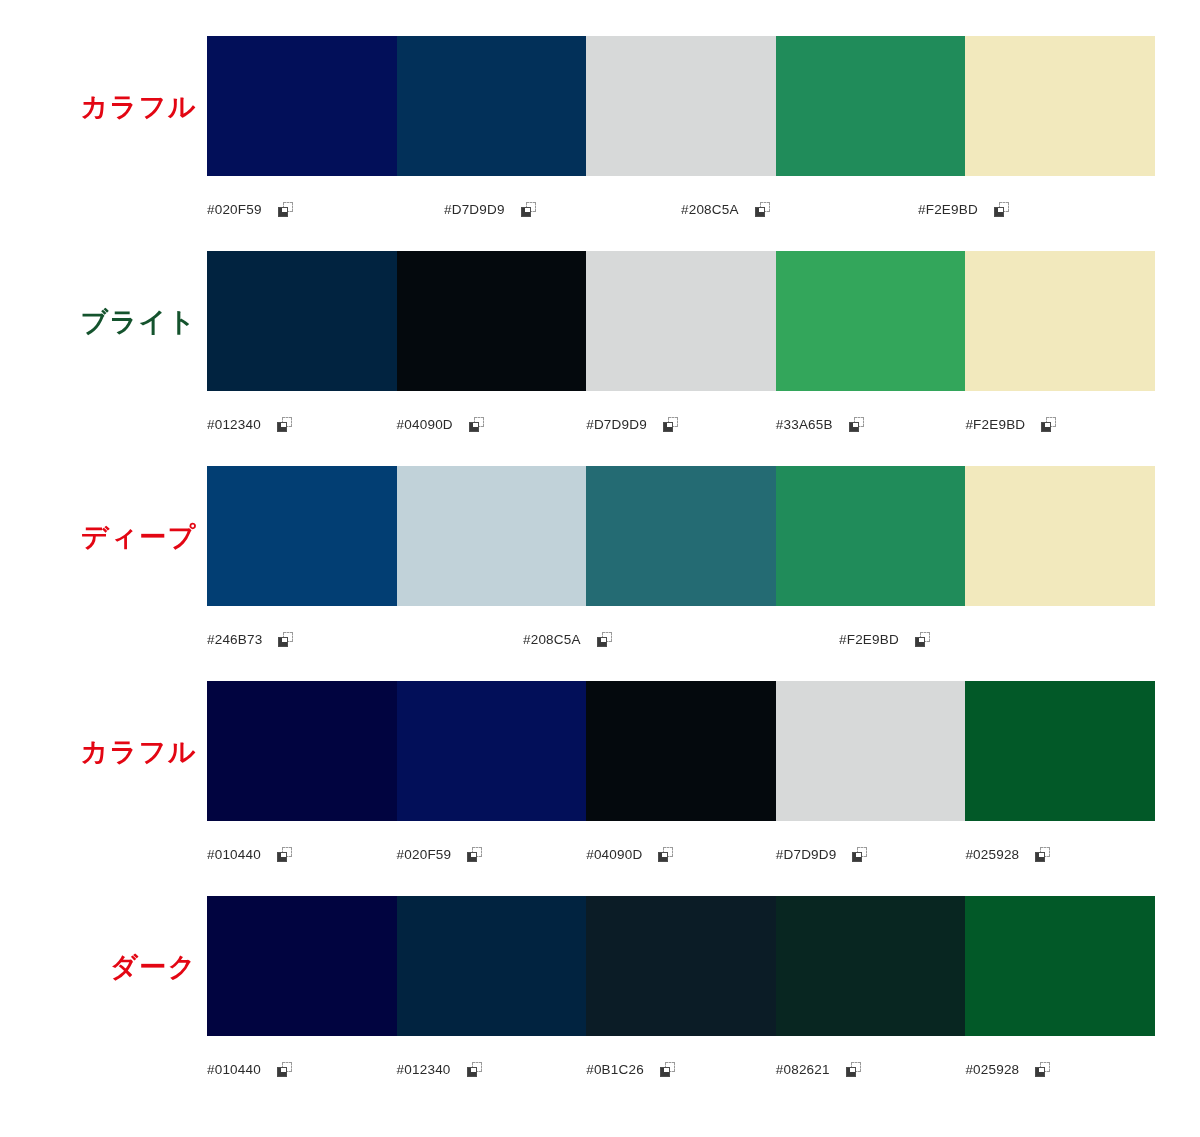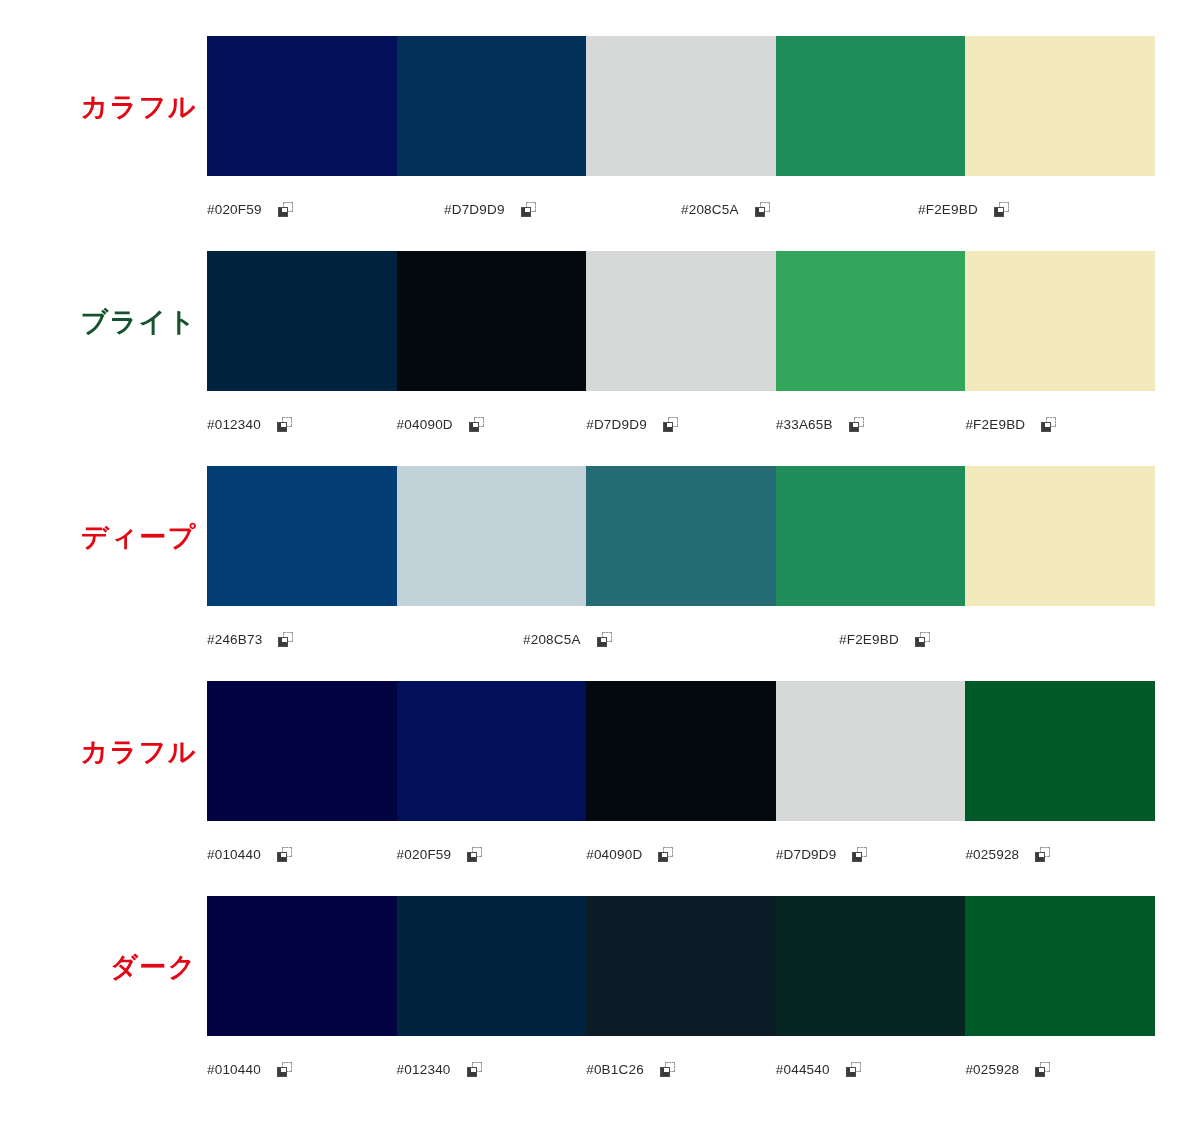--- a/index.html
+++ b/index.html
@@ -348,21 +348,21 @@
             </span>
         </div>
         <div class="hex-cell">
           <span class="hex-code">#0B1C26</span>
           <span class="copy-icon">
               <span class="back-sheet"></span>
               <span class="front-sheet"></span>
             </span>
         </div>
         <div class="hex-cell">
-          <span class="hex-code">#044540</span>
+          <span class="hex-code">#082621</span>
           <span class="copy-icon">
               <span class="back-sheet"></span>
               <span class="front-sheet"></span>
             </span>
         </div>
         <div class="hex-cell">
           <span class="hex-code">#025928</span>
           <span class="copy-icon">
               <span class="back-sheet"></span>
               <span class="front-sheet"></span>

